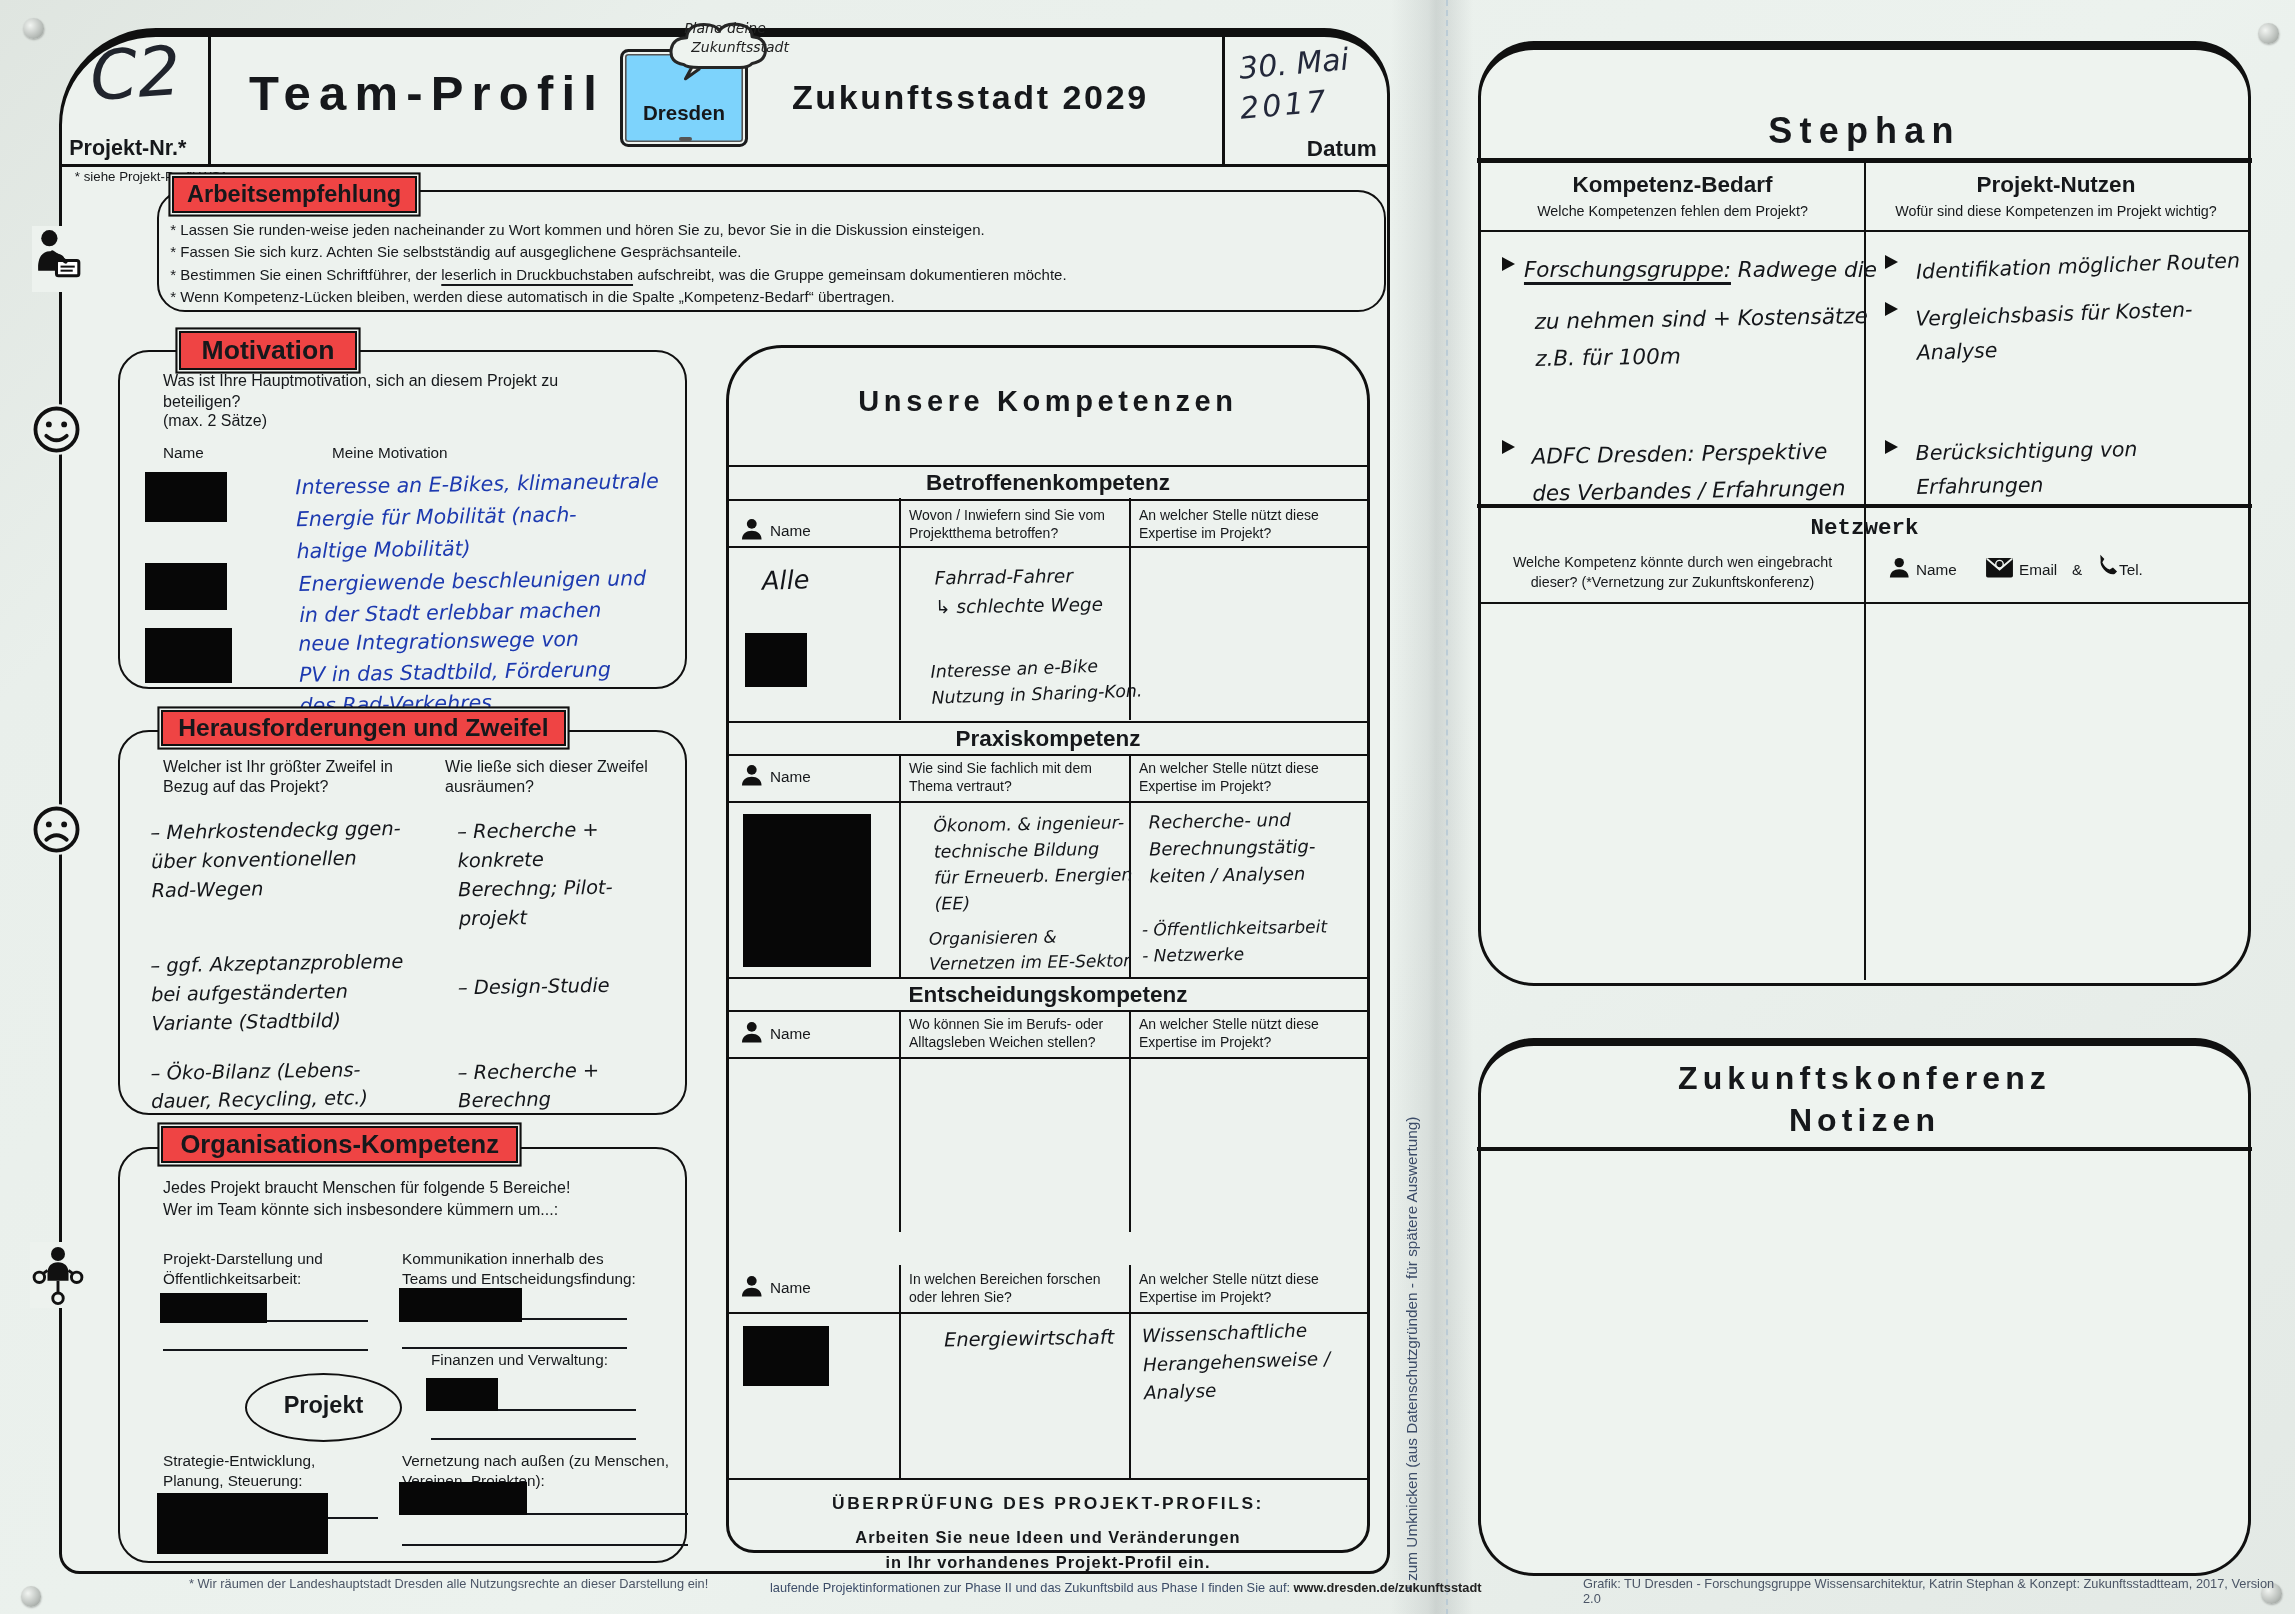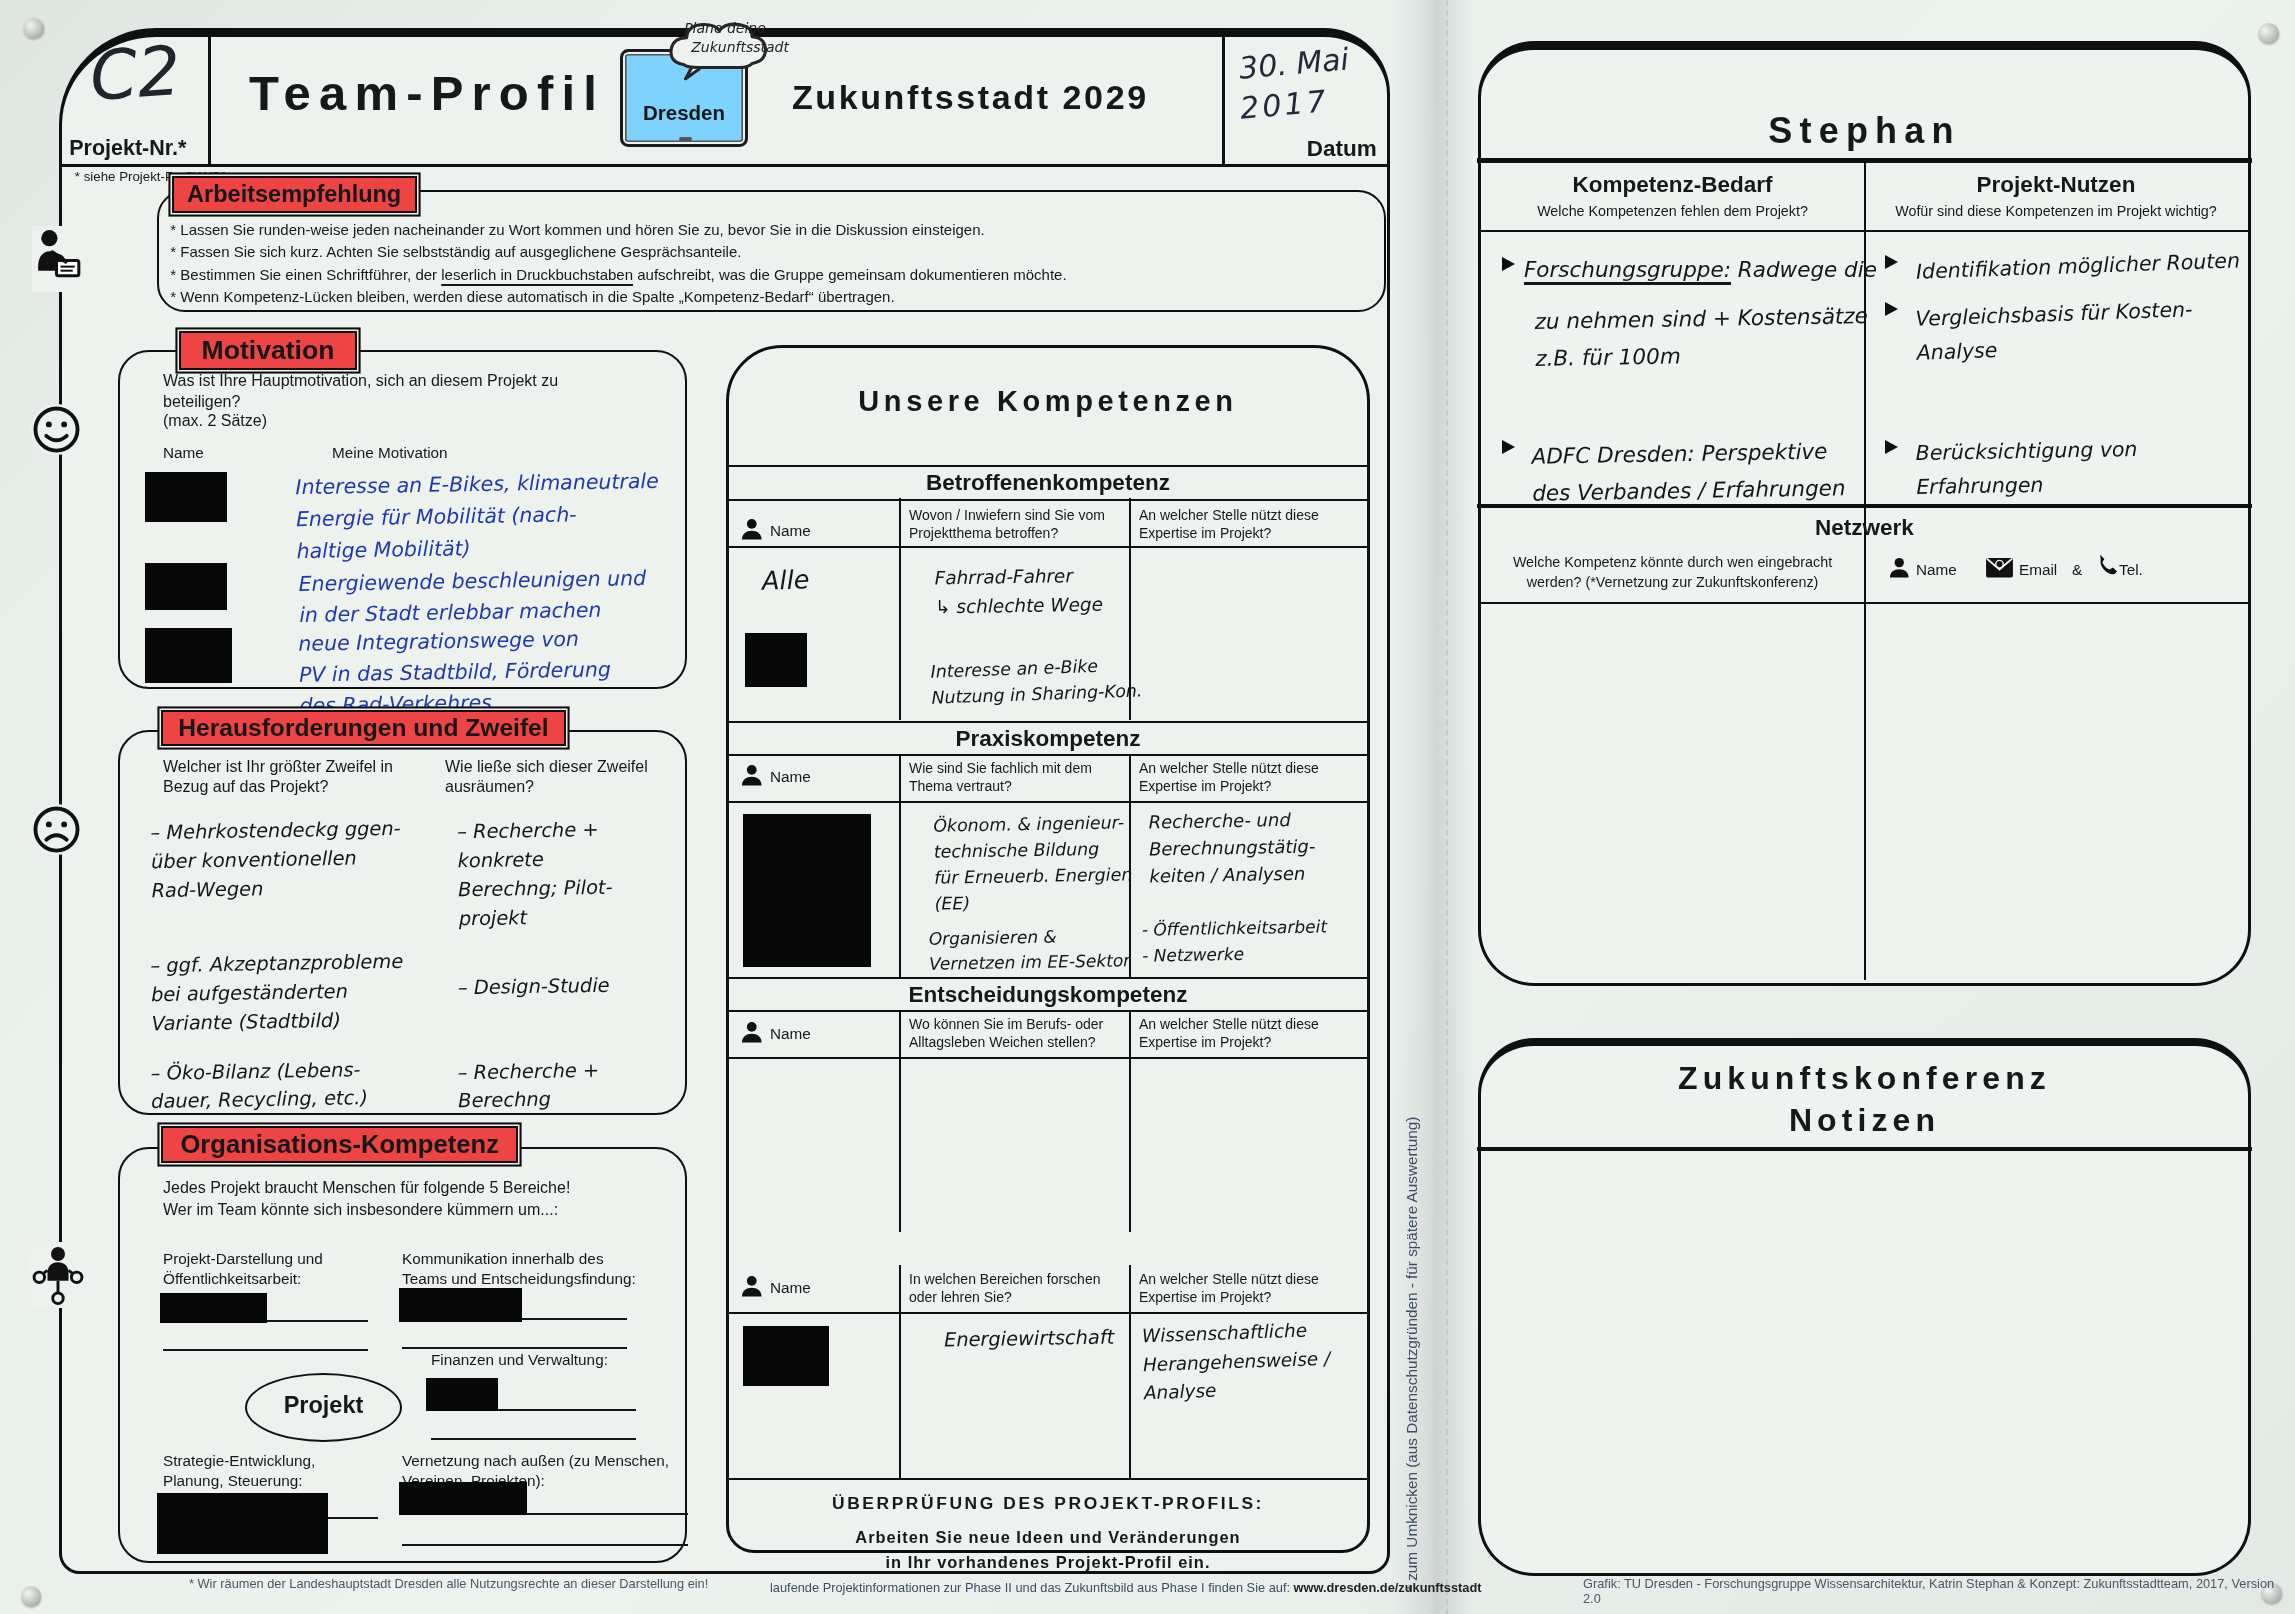--- a/index.html
+++ b/index.html
@@ -401,23 +401,23 @@
       </div>
     <div class="abs" style="left:404px;top:390px;">
       <span class="tri" style="vertical-align:6.1px;"></span>
     </div>
     <div class="abs hand ink lines" style="left:435px;top:385px;font-size:20.5px;line-height:1.65;transform:rotate(-1deg);">
         <div>Berücksichtigung von</div>
         <div>Erfahrungen</div>
       </div>
 
     <div class="abs" style="left:-3.6px;right:-3.6px;top:454px;height:4.1px;background:#101010;"></div>
-    <div class="abs printed" style="left:0;right:0;top:465px;text-align:center;font-size:22.5px;font-weight:bold;">Netzwerk</div>
+    <div class="abs printed" style="left:0;right:0;top:465px;text-align:center;font-size:22.5px;font-weight:bold;font-family:Liberation Mono, monospace;">Netzwerk</div>
     <div class="abs printed" style="left:0;width:383px;top:504px;text-align:center;font-size:14.3px;">Welche Kompetenz könnte durch wen eingebracht</div>
-    <div class="abs printed" style="left:0;width:383px;top:524px;text-align:center;font-size:14.3px;">werden? (*Vernetzung zur Zukunftskonferenz)</div>
+    <div class="abs printed" style="left:0;width:383px;top:524px;text-align:center;font-size:14.3px;">dieser? (*Vernetzung zur Zukunftskonferenz)</div>
     <div class="abs" style="left:407px;top:506px;">
       <svg width="22.5" height="22.5" viewBox="0 0 24 24">
           <circle cx="12" cy="7" r="5" fill="#111"></circle>
           <path d="M2 23c0-6 4.5-9 10-9s10 3 10 9z" fill="#111"></path>
         </svg>
     </div>
     <div class="abs printed" style="left:435px;top:511px;font-size:15.3px;">Name</div>
     <div class="abs" style="left:504px;top:507px;">
       <svg width="29" height="21.5" viewBox="0 0 32 24">
           <rect x="1" y="1" width="30" height="22" rx="2" fill="#111"></rect>

